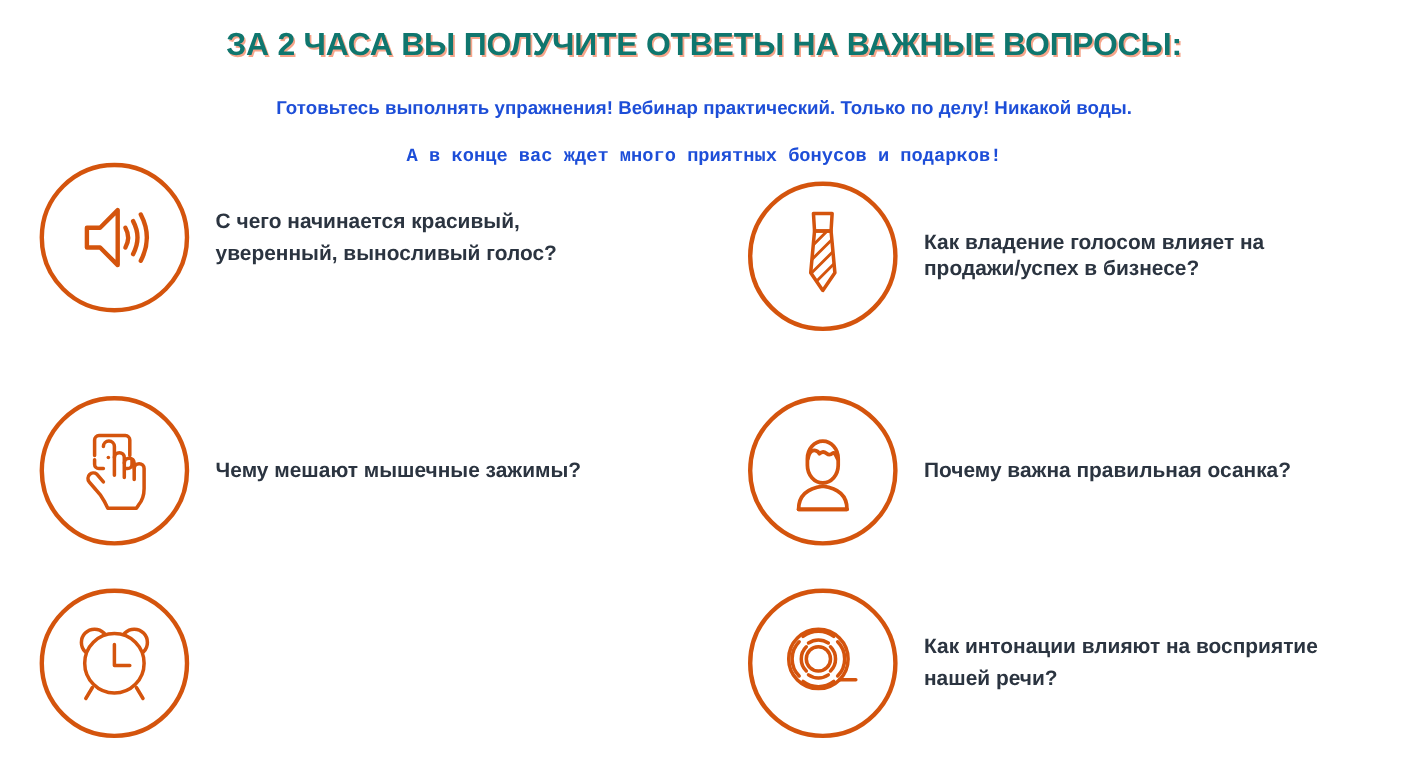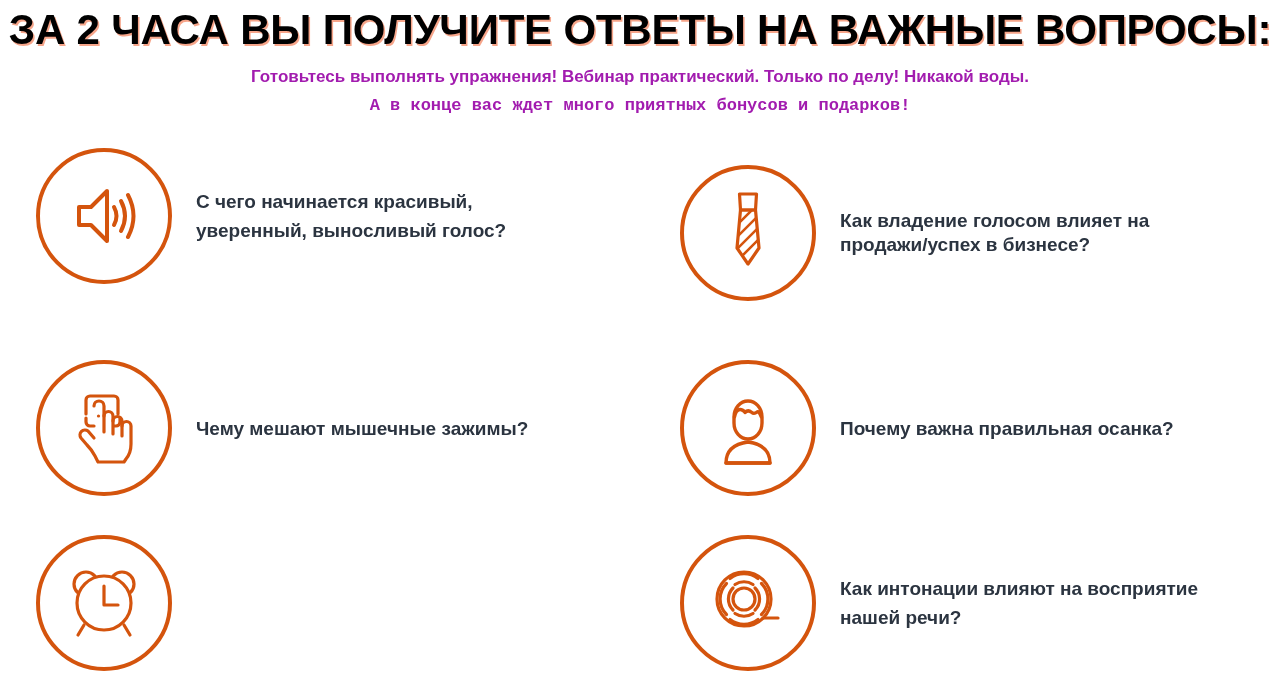--- a/index.html
+++ b/index.html
@@ -26,35 +26,35 @@
   
   .header {
     position: absolute;
     top: 0;
     left: 0;
     width: 1280px;
     text-align: center;
   }
 
   .headline {
-    margin: 4px;
+    margin: 15px;
     padding-top: 8px;
-    font-size: 42px;
+    font-size: 29px;
     line-height: 36px;
     font-weight: 700;
     letter-spacing: -0.2px;
-    color: #000000;
+    color: #0f766e;
     text-shadow: 1.5px 1.5px 0 rgba(238, 91, 42, 0.55);
     white-space: nowrap;
   }
 
   .subline {
-    margin: 0;
+    margin: 15px;
     font-weight: 700;
-    color: #a21caf;
+    color: #1d4ed8;
     white-space: nowrap;
   }
   .subline-1 {
     padding-top: 14px;
     font-size: 17px;
     line-height: 22px;
   }
   .subline-2 {
     padding-top: 7px;
     font-size: 17px;

